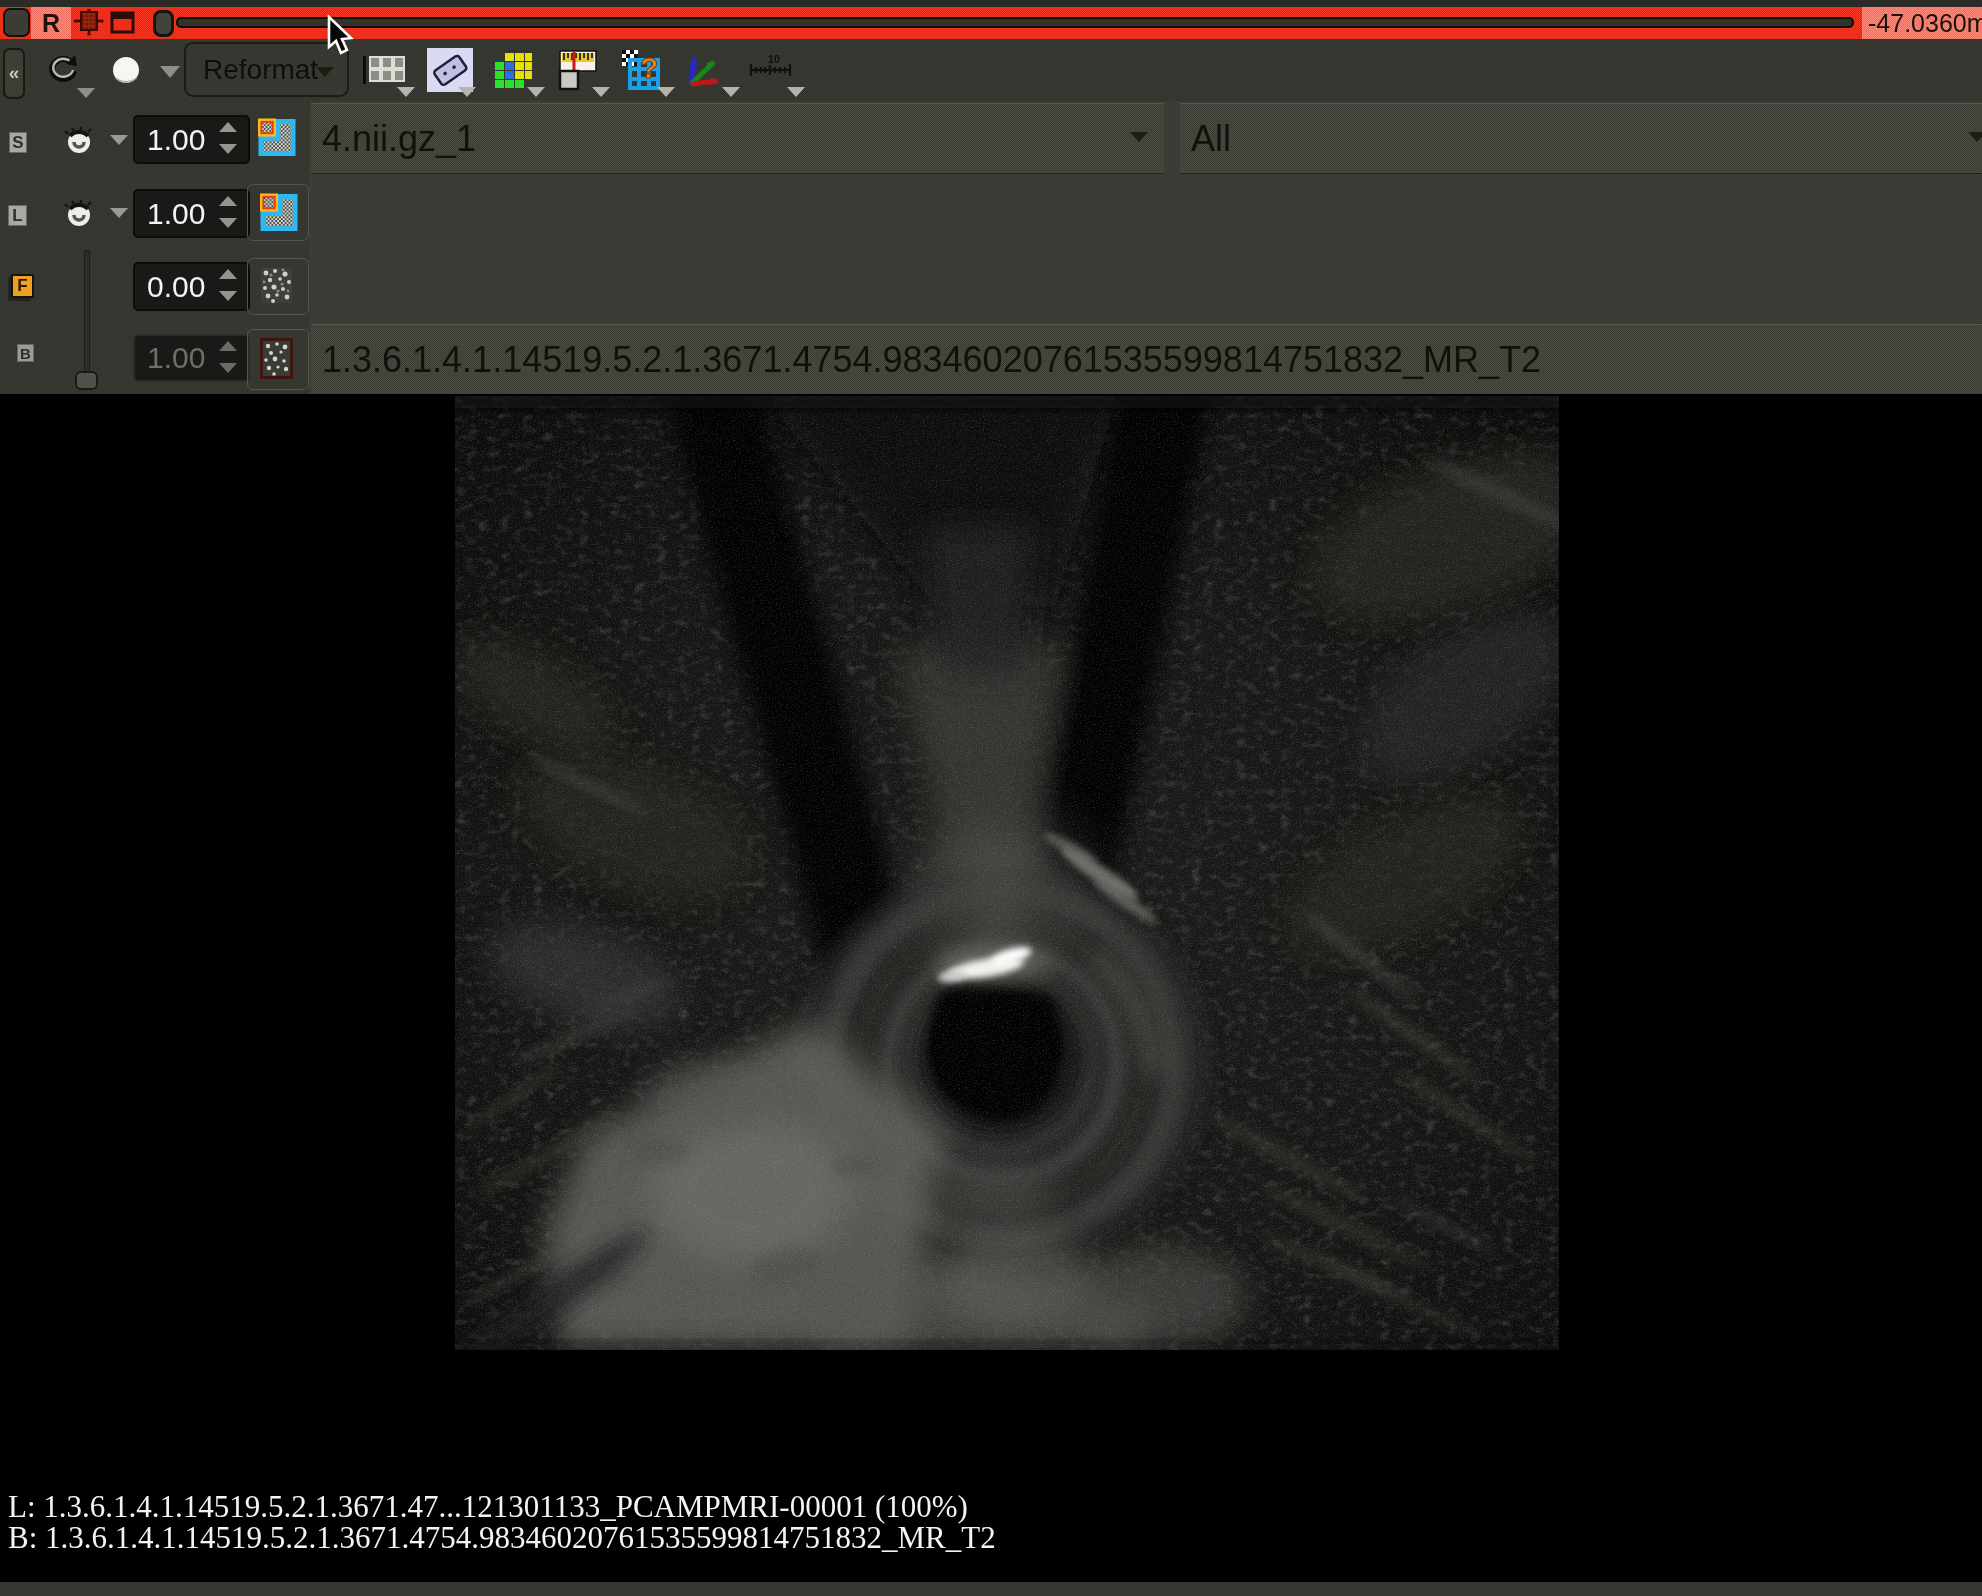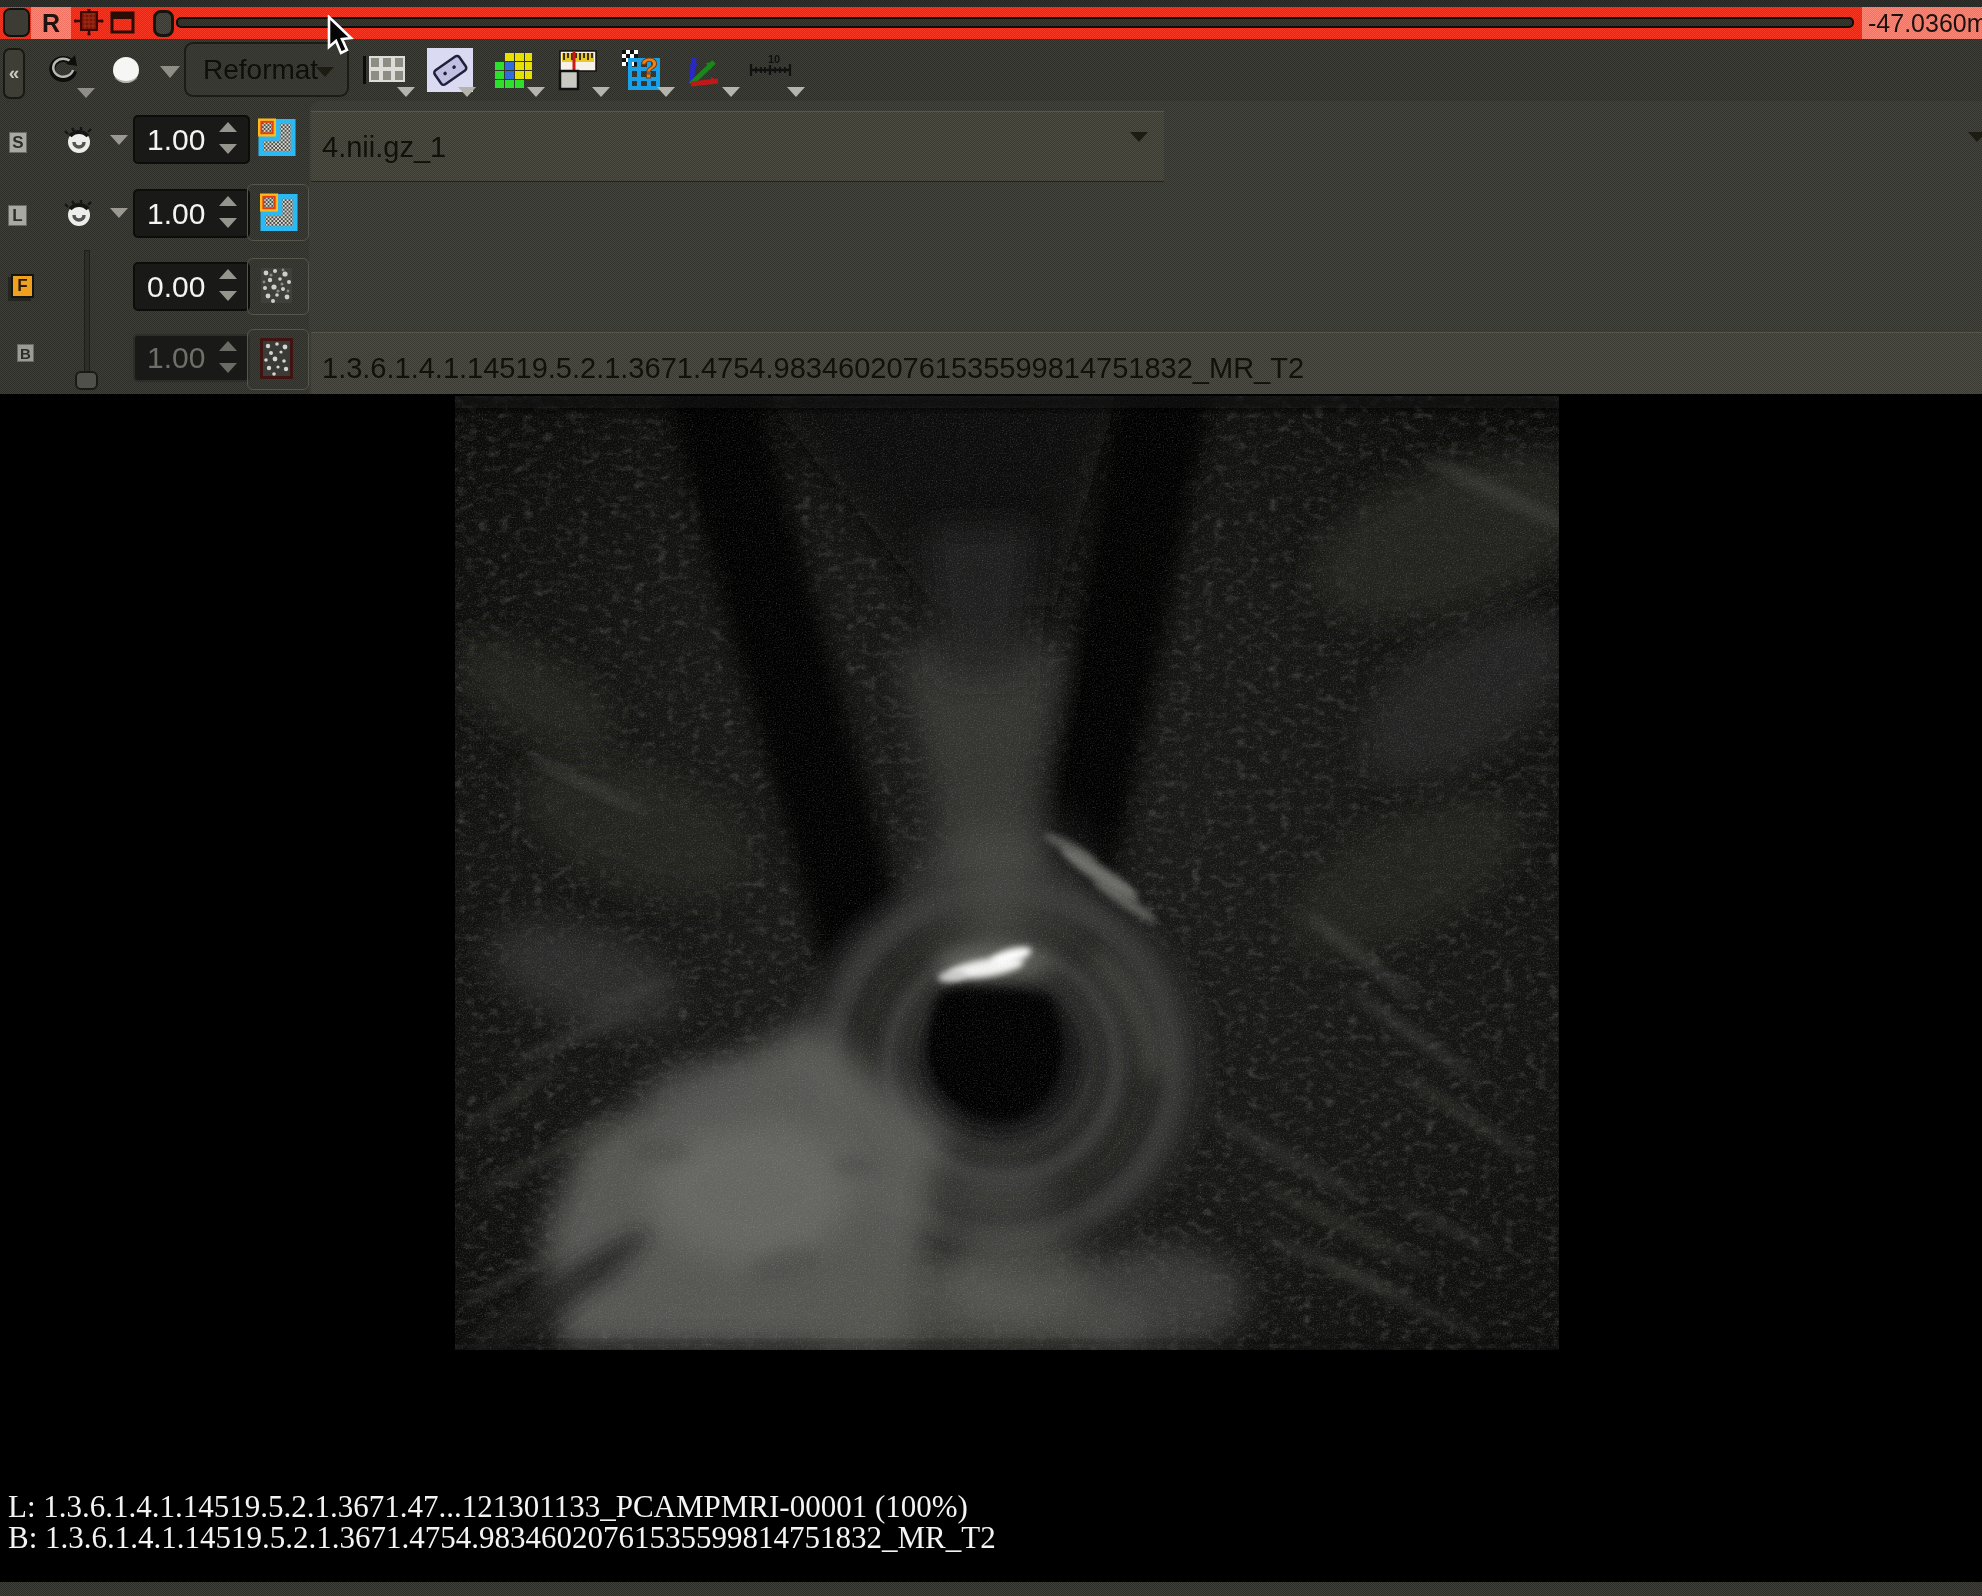--- a/index.html
+++ b/index.html
@@ -1,20 +1,20 @@
 <!DOCTYPE html>
 <html><head>
 <meta charset="utf-8">
 <style>
 html,body{margin:0;padding:0;background:#000;}
 #root{position:relative;width:1982px;height:1596px;overflow:hidden;background:#000;font-family:"Liberation Sans",sans-serif;}
 .abs{position:absolute;}
 .dit{background:repeating-conic-gradient(#3e3e37 0% 25%, #2f2f2a 25% 50%) 0 0/2px 2px;}
 .ditl{background:repeating-conic-gradient(#4c4c43 0% 25%, #3b3b34 25% 50%) 0 0/2px 2px;}
-.field{position:absolute;background:repeating-conic-gradient(#4c4c43 0% 25%, #3b3b34 25% 50%) 0 0/2px 2px;border-top:1px solid #57574b;border-bottom:1px solid #23231d;color:#11110b;font-size:29px;line-height:1;margin-top:8px;}
+.field{position:absolute;background:repeating-conic-gradient(#4c4c43 0% 25%, #3b3b34 25% 50%) 0 0/2px 2px;border-top:1px solid #57574b;border-bottom:1px solid #23231d;color:#11110b;font-size:36px;line-height:1;}
 .field span{position:absolute;left:11px;top:50%;transform:translateY(-50%);white-space:nowrap;}
 .spin{position:absolute;background:#191917;border:2px solid #0c0c0a;border-radius:5px;color:#f4f4f4;font-size:30px;}
 .spin .v{position:absolute;left:12px;top:50%;transform:translateY(-50%);text-align:center;}
 .badge{position:absolute;background:#a9a9a4;color:#2c2c28;font-weight:bold;font-size:17px;display:flex;align-items:center;justify-content:center;border:1px solid #6a6a64;}
 .tri{position:absolute;width:0;height:0;border-left:9px solid transparent;border-right:9px solid transparent;border-top:10px solid #b4b4ac;}
 .trid{position:absolute;width:0;height:0;border-left:9px solid transparent;border-right:9px solid transparent;border-top:10px solid #1c1c12;}
 .serif{position:absolute;color:#f4f4f4;font-family:"Liberation Serif",serif;font-size:31px;white-space:nowrap;letter-spacing:0px;}
 </style>
 </head>
 <body>
@@ -284,20 +284,23 @@
       </g>
   </svg>
 
   <div class="abs" style="left:84px;top:250px;width:6px;height:126px;background:#2e2e29;border:1px solid #1f1f1a;box-sizing:border-box;"></div>
   <div class="abs" style="left:75px;top:371px;width:23px;height:19px;background:#50504a;border:2px solid #1a1a15;border-radius:6px;box-sizing:border-box;"></div>
 
   <div class="field" style="left:311px;top:103px;width:853px;height:69px;">
       <span>4.nii.gz_1</span>
     </div>
   <div class="trid" style="left:1130px;top:132px;"></div>
+  <div class="field" style="left:1180px;top:103px;width:802px;height:69px;">
+      <span>All</span>
+    </div>
   <div class="trid" style="left:1968px;top:132px;"></div>
   <div class="field" style="left:311px;top:324px;width:1671px;height:69px;">
       <span>1.3.6.1.4.1.14519.5.2.1.3671.4754.98346020761535599814751832_MR_T2</span>
     </div>
 
   <div class="abs" style="left:0;top:394px;width:1982px;height:1188px;background:#000;"></div>
 
   <svg class="abs" style="left:455px;top:396px;" width="1104" height="954" viewBox="0 0 1104 954">
     <defs>
       <filter id="b3" x="-50%" y="-50%" width="200%" height="200%">

